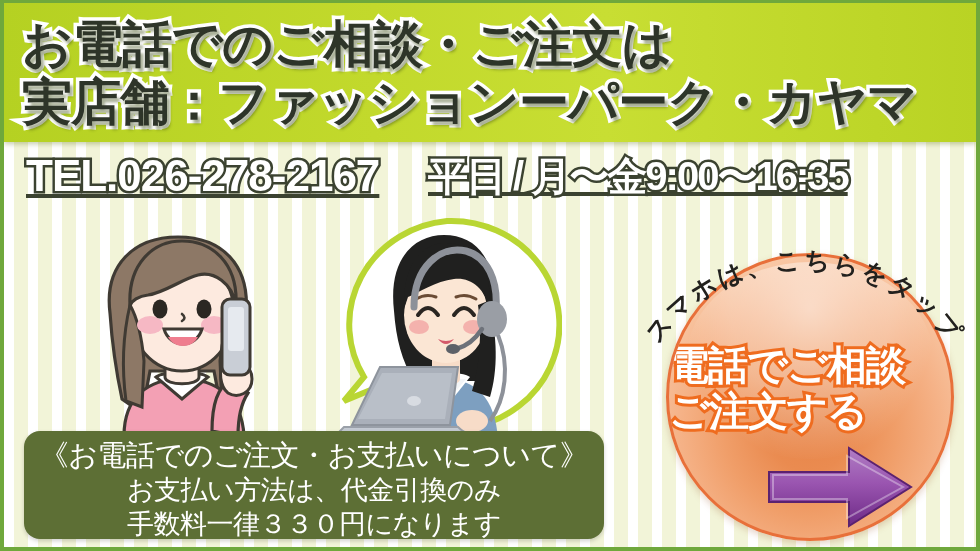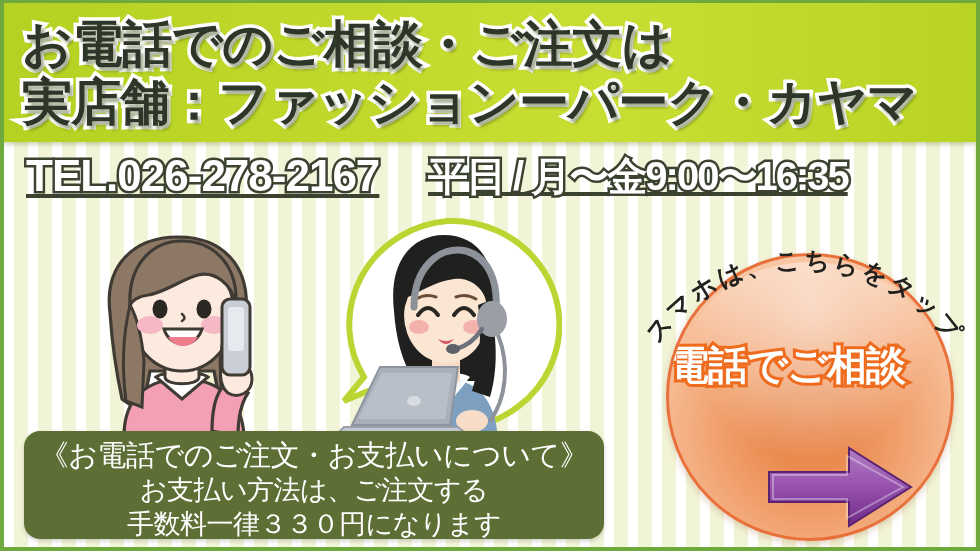--- a/index.html
+++ b/index.html
@@ -308,37 +308,38 @@
       <path d="M30 210 L58 152 L136 152 L128 210 Z" fill="#aab0ba" stroke="#8e949d" stroke-width="2"></path>
       <path d="M36 204 L60 158 L130 158 L123 204 Z" fill="#b9bfc8"></path>
       <ellipse cx="92" cy="186" rx="7" ry="5" fill="#d8dce2"></ellipse>
 
       <path d="M22 212 L136 212 L152 226 L8 226 Z" fill="#c4cad3" stroke="#9aa0a9" stroke-width="2"></path>
     </g>
   </svg>
 
   <div id="payment-note">
     <div class="note-line" id="note-title">《お電話でのご注文・お支払いについて》</div>
-    <div class="note-line" id="note-line-2">お支払い方法は、ご注文する</div>
+    <div class="note-line" id="note-line-2">お支払い方法は、代金引換のみ</div>
     <div class="note-line" id="note-line-3">手数料一律３３０円になります</div>
   </div>
 
   <div id="cta-zone">
 
     <svg id="tap-hint" viewBox="0 0 340 150">
       <defs>
         <path id="hint-arc" d="M14 146 A168 150 0 0 1 326 146" fill="none"></path>
       </defs>
       <text>
         <textPath href="#hint-arc" startOffset="50%" text-anchor="middle">スマホは、こちらをタップ</textPath>
       </text>
     </svg>
 
     <div id="cta-circle">
       <div class="cta-label" id="cta-label-1">電話でご相談</div>
+      <div class="cta-label" id="cta-label-2">ご注文する</div>
 
       <svg id="cta-arrow" viewBox="0 0 150 86">
         <defs>
           <linearGradient id="arrowGrad" x1="0" y1="0" x2="0" y2="1">
             <linearGradient></linearGradient>
             <stop offset="0%" stop-color="#b07ec4"></stop>
             <stop offset="45%" stop-color="#9a55b0"></stop>
             <stop offset="100%" stop-color="#6d2a86"></stop>
           </linearGradient>
         </defs>

